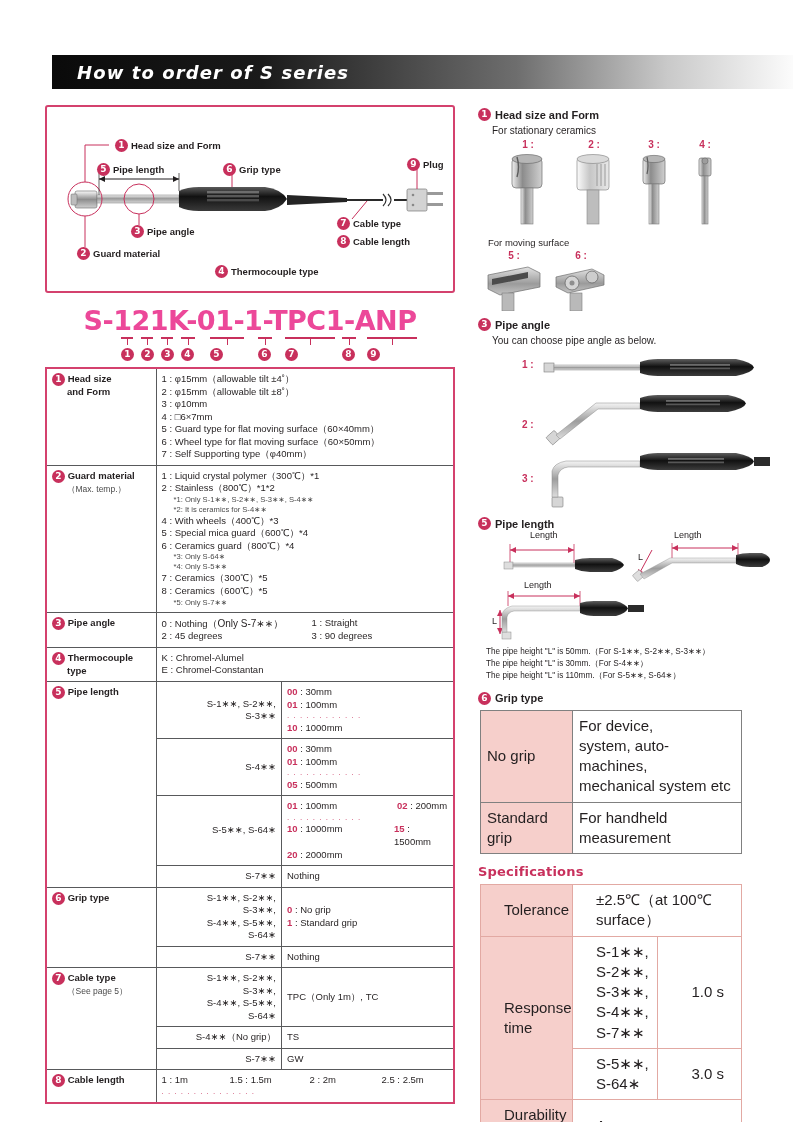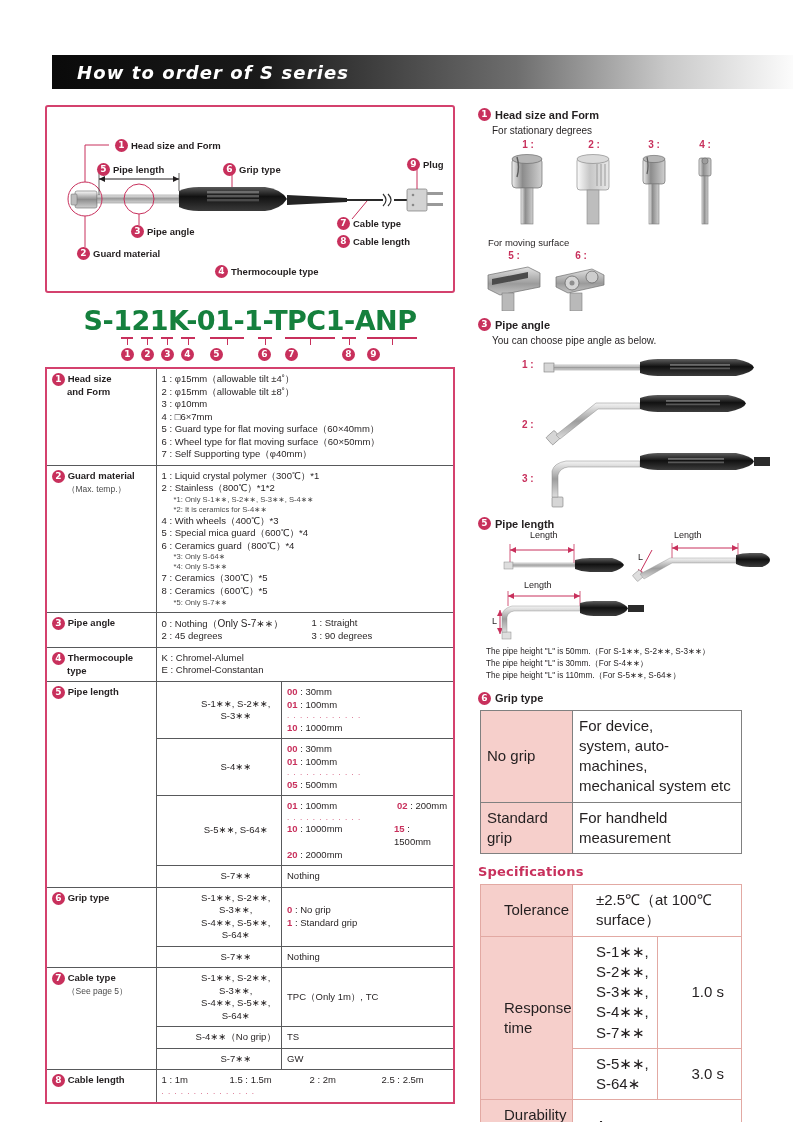--- a/index.html
+++ b/index.html
@@ -51,21 +51,21 @@
     height: 188px; background: #fff;
     overflow: hidden;
   }
   .dlabel { position: absolute; font-size: 9.5px; font-weight: bold; white-space: nowrap;
             display: flex; align-items: center; gap: 3px; }
 
   .partno-wrap { margin-top: 12px; height: 62px; position: relative; }
   .partno {
     font-size: 27px; font-weight: bold; letter-spacing: -0.5px;
     font-family: "DejaVu Sans", sans-serif;
-    text-align: center; color: #15803d;
+    text-align: center; color: #ec4899;
   }
   .tick-row { position: relative; height: 26px; margin-top: 1px; }
   .tick { position: absolute; top: 0; }
   .tick .bar { height: 2px; background: #c8305c; }
   .tick .stem { width: 1px; height: 6px; background: #c8305c; margin: 0 auto; }
   .tick .bdg { margin: 0 auto; }
 
   
   table.spec { width: 100%; border-collapse: collapse; table-layout: fixed; }
   table.spec td {
@@ -77,21 +77,21 @@
   }
   .outer-tbl { border: 2px solid #d4416e; }
   .c1 { width: 110px; }
   .rowhead { font-weight: bold; font-size: 10px; }
   .rowhead .sub { font-weight: normal; font-size: 8.5px; color: #4a4a4a; }
   .fn { font-size: 7.6px; color: #4a4a4a; padding-left: 12px; }
   .small-note { font-size: 10px; font-weight: normal; }
   .dots { color: #c8305c; letter-spacing: 1px; font-size: 8px; }
   table.inner { width: 100%; border-collapse: collapse; table-layout: fixed; }
   table.inner td { border: 1px solid #58595b; padding: 4px 5px; font-size: 9.5px; vertical-align: middle; }
-  table.inner td.mid { text-align: center; padding-left: 39px; }
+  table.inner td.mid { text-align: right; padding-left: 39px; }
 
   
   .right-col { position: absolute; left: 478px; top: 108px; width: 300px; }
   .rsec { margin-bottom: 4px; }
   .rcap { font-size: 10px; margin: 4px 0 3px 14px; }
   .head-row { position: relative; height: 96px; }
   .head-item { position: absolute; text-align: center; }
   .head-item .lbl { font-size: 10px; font-weight: bold; color: #c8305c; margin-bottom: 2px; }
   .grp-cap { font-size: 9.5px; margin: 2px 0 2px 10px; }
 
@@ -467,21 +467,21 @@
       </table>
   </div>
 
   <div class="right-col">
 
     <div class="rsec">
       <div class="sec-title">
         <span class="num-badge">1</span>
         <span>Head size and Form</span>
       </div>
-      <div class="rcap">For stationary degrees</div>
+      <div class="rcap">For stationary ceramics</div>
       <div class="head-row">
         <div class="head-item" style="left:26px; top:0;">
           <div class="lbl"><span>1</span> :</div>
           <svg width="48" height="74" viewBox="0 0 48 74">
             <defs>
                 <linearGradient id="g1" x1="0" y1="0" x2="1" y2="0">
                   <stop offset="0%" stop-color="#efefef"></stop>
                   <stop offset="35%" stop-color="#8c8c8c"></stop>
                   <stop offset="100%" stop-color="#d0d0d0"></stop>
                 </linearGradient>

